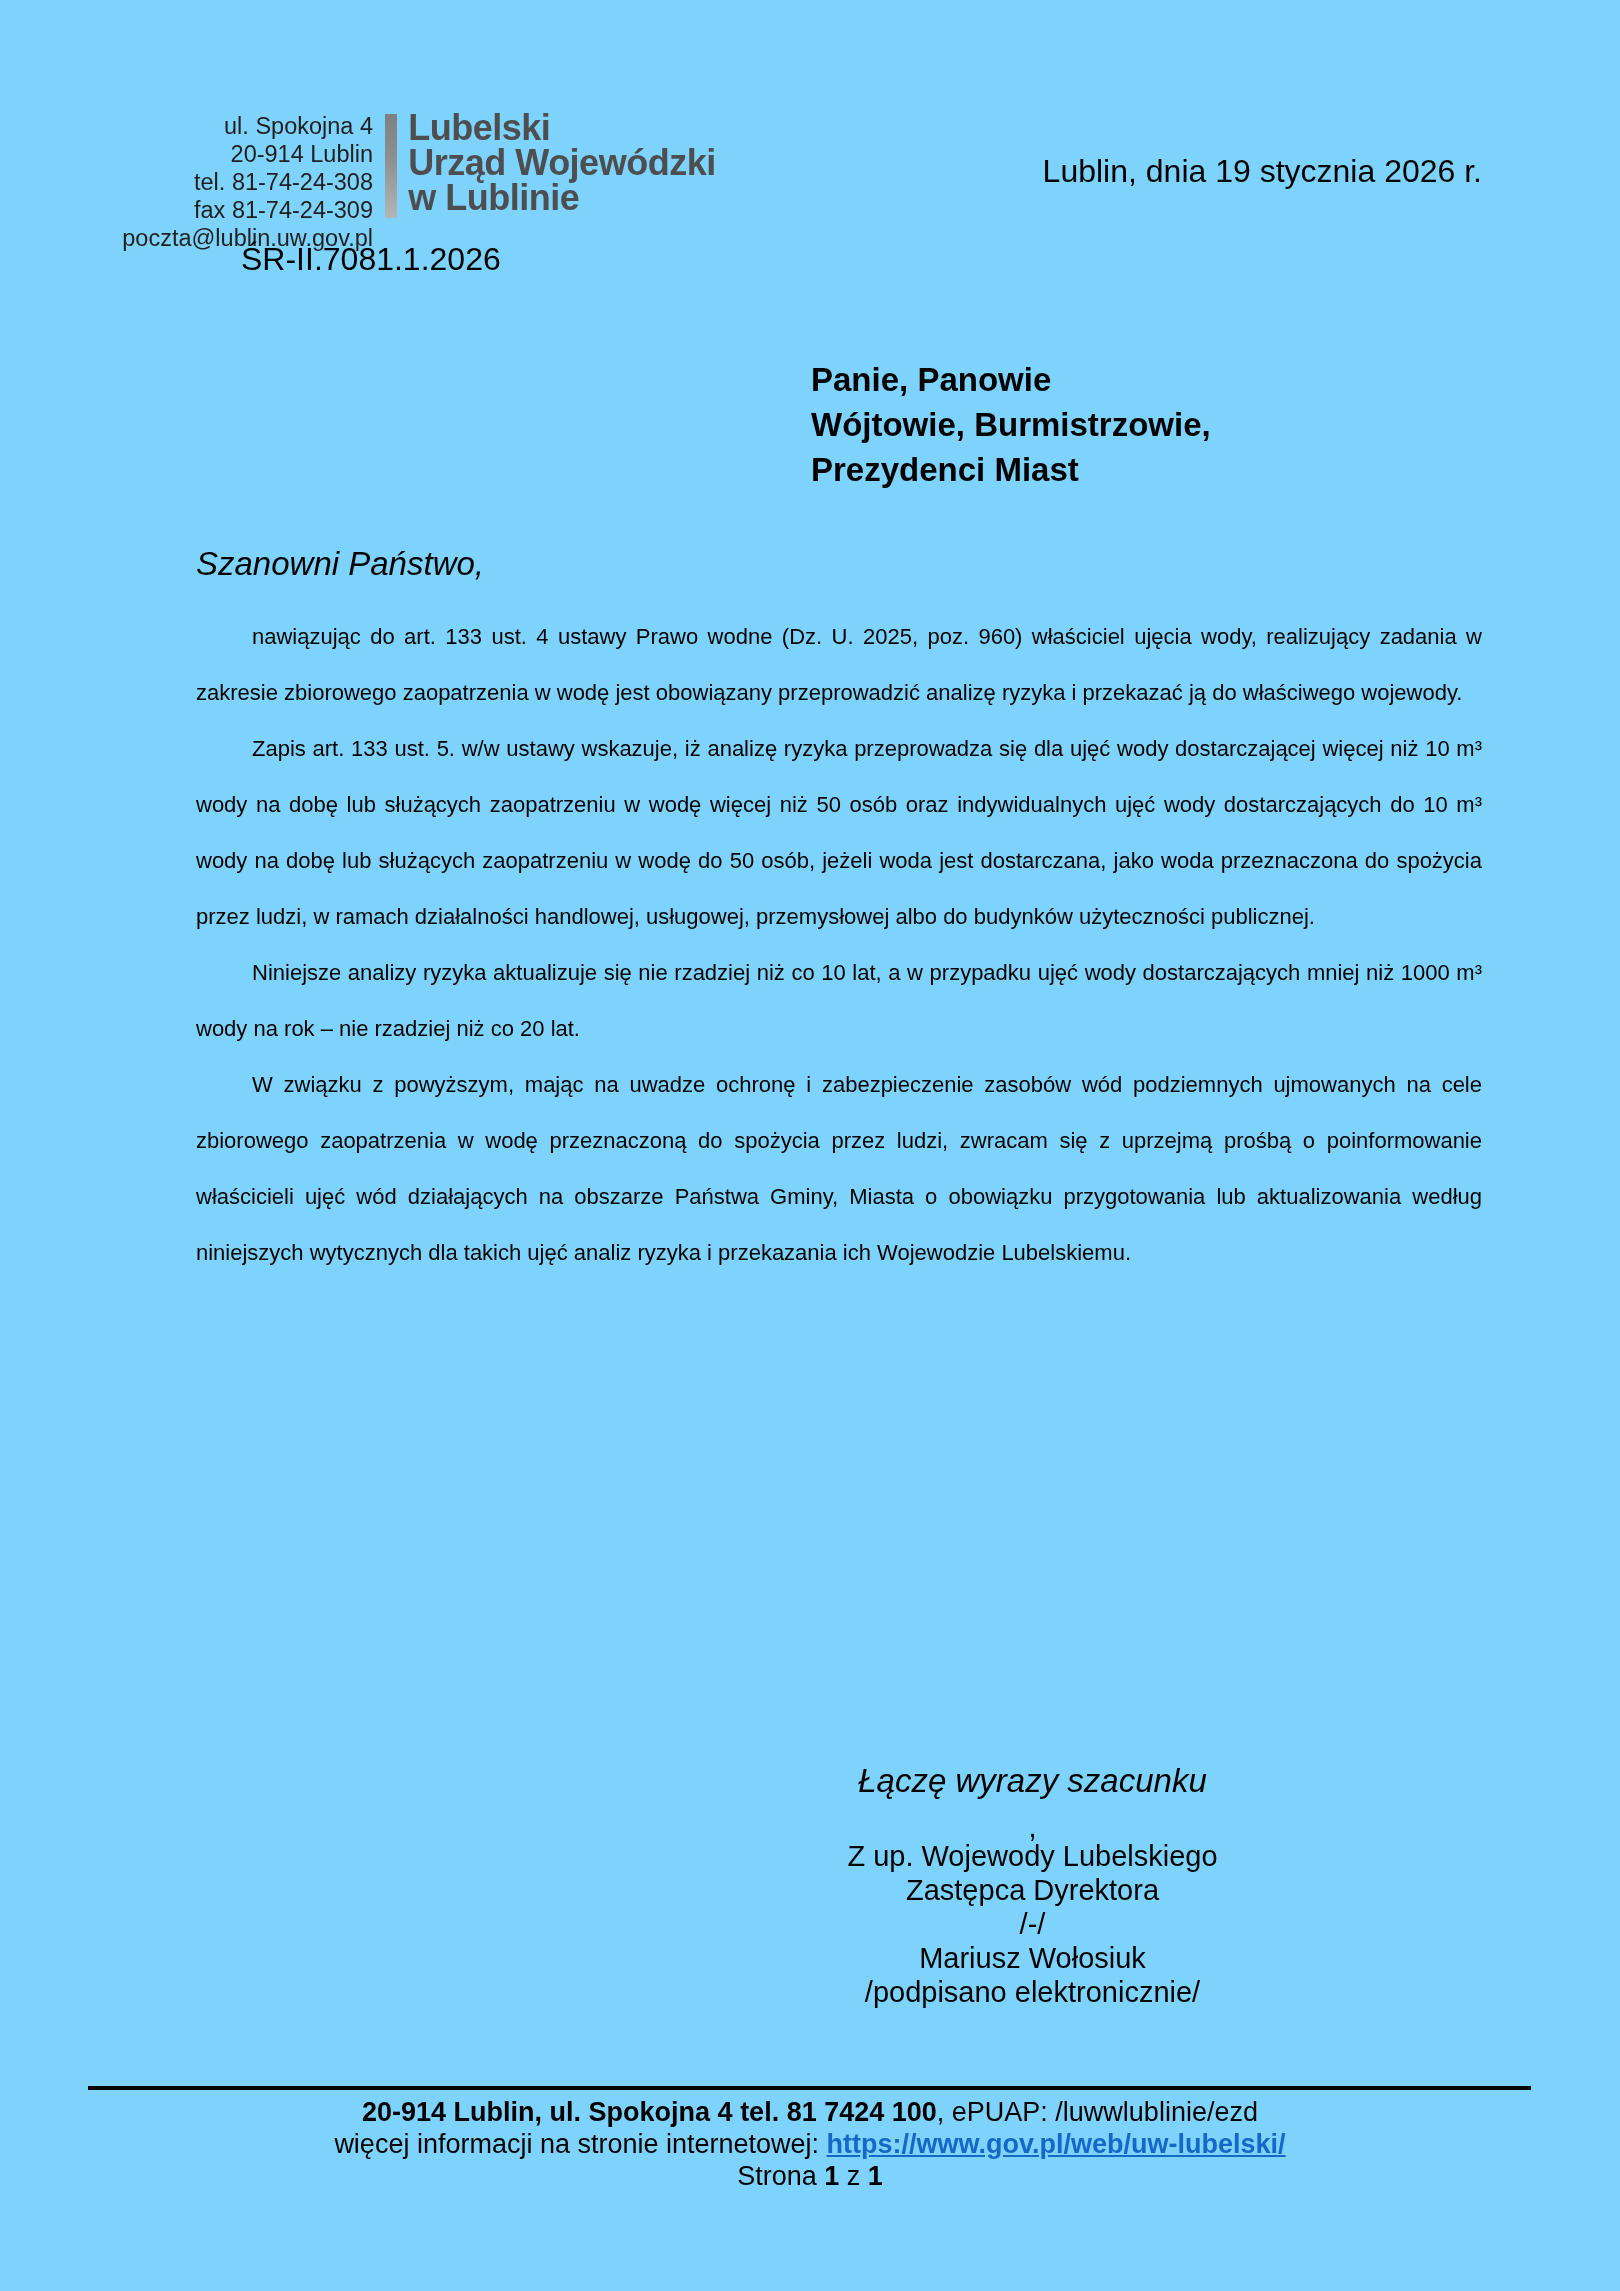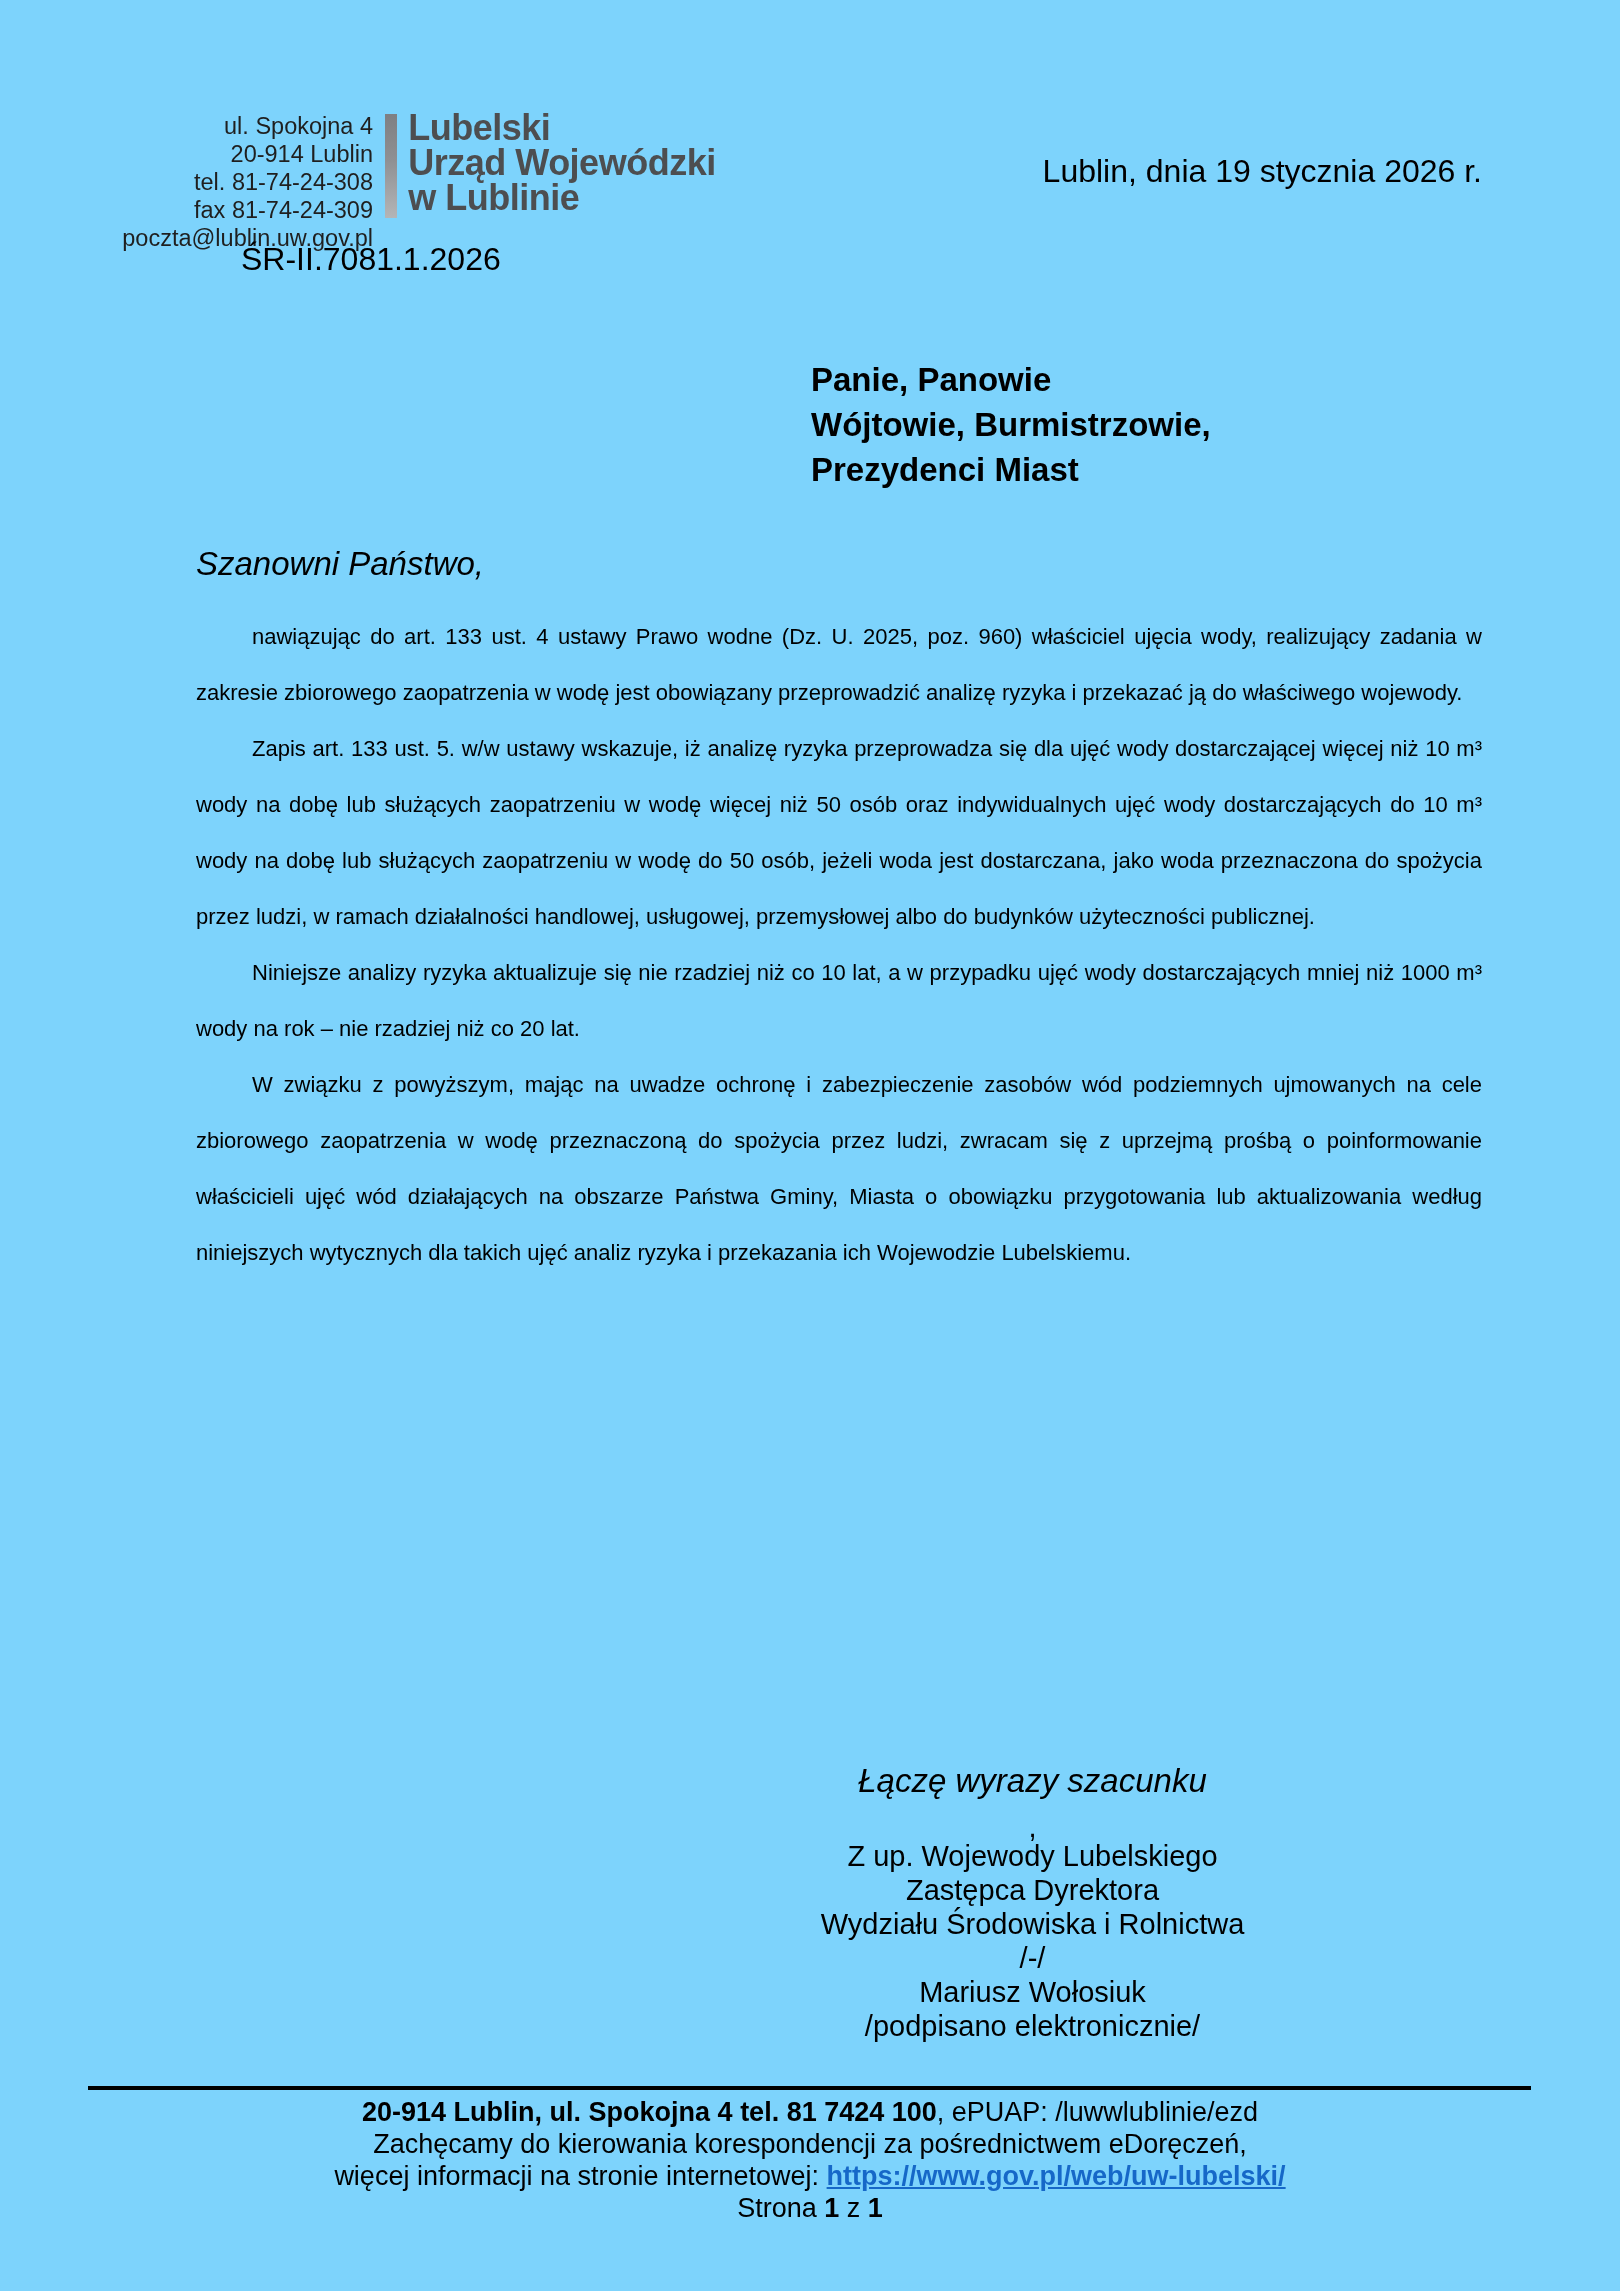--- a/index.html
+++ b/index.html
@@ -145,28 +145,26 @@
     <p>Zapis art. 133 ust. 5. w/w ustawy wskazuje, iż analizę ryzyka przeprowadza się dla ujęć wody dostarczającej więcej niż 10 m³ wody na dobę lub służących zaopatrzeniu w wodę więcej niż 50 osób oraz indywidualnych ujęć wody dostarczających do 10 m³ wody na dobę lub służących zaopatrzeniu w wodę do 50 osób, jeżeli woda jest dostarczana, jako woda przeznaczona do spożycia przez ludzi, w ramach działalności handlowej, usługowej, przemysłowej albo do budynków użyteczności publicznej.</p>
     <p>Niniejsze analizy ryzyka aktualizuje się nie rzadziej niż co 10 lat, a w przypadku ujęć wody dostarczających mniej niż 1000 m³  wody na rok – nie rzadziej niż co 20 lat.</p>
     <p>W związku z powyższym, mając na uwadze ochronę i zabezpieczenie zasobów wód podziemnych ujmowanych na cele zbiorowego zaopatrzenia w wodę przeznaczoną do spożycia przez ludzi, zwracam się z uprzejmą prośbą o poinformowanie właścicieli ujęć wód działających na obszarze Państwa Gminy, Miasta o obowiązku przygotowania lub aktualizowania według niniejszych wytycznych dla takich ujęć analiz ryzyka i przekazania ich Wojewodzie Lubelskiemu.</p>
   </div>
 
   <div class="closing">
     <div class="farewell">Łączę wyrazy szacunku</div>
     <div class="sig-comma">,</div>
     <div class="sig-line">Z up. Wojewody Lubelskiego</div>
     <div class="sig-line">Zastępca Dyrektora</div>
-    <div class="sig-line">Wydziału Środowiska i Rolnictwa</div>
     <div class="sig-line">/-/</div>
     <div class="sig-line">Mariusz Wołosiuk</div>
     <div class="sig-line">/podpisano elektronicznie/</div>
   </div>
 
   <div class="footer-rule"></div>
   <div class="footer">
     <div><span class="bold">20-914 Lublin, ul. Spokojna 4 tel. 81 7424 100</span><span>, ePUAP: /luwwlublinie/ezd</span></div>
-    <div>Zachęcamy do kierowania korespondencji za pośrednictwem eDoręczeń,</div>
     <div><span>więcej informacji na stronie internetowej: </span><a class="footer-link">https://www.gov.pl/web/uw-lubelski/</a></div>
     <div><span>Strona </span><span class="bold">1</span><span> z </span><span class="bold">1</span></div>
   </div>
 
 </div>
 
 
 </body></html>

